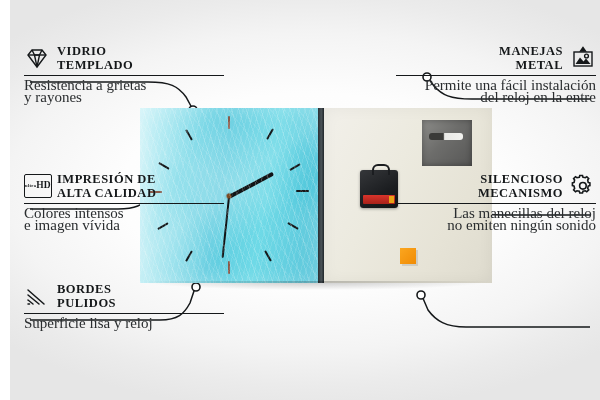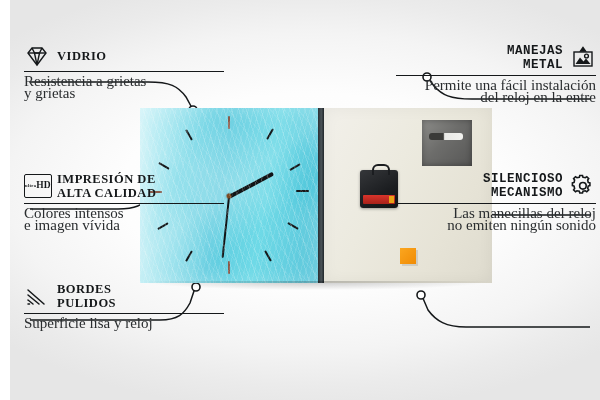--- a/index.html
+++ b/index.html
@@ -84,21 +84,21 @@
   }
   
   .callout{position:absolute;width:200px;}
   .callout .head{display:flex;align-items:center;gap:7px;}
   .callout.right .head{flex-direction:row-reverse;}
   .ttl{
     font-size:12.5px;letter-spacing:.5px;color:#15181a;line-height:14px;
     text-transform:uppercase;font-weight:700;
   }
   .callout.left .ttl{text-align:left;}
-  .callout.right .ttl{text-align:right;font-family:Liberation Mono, monospace;}
+  .callout.right .ttl{text-align:right;}
   .rule{height:1.4px;background:#15181a;margin:3px 0 4px;}
   .desc{font-size:15px;line-height:11.3px;color:#2a2d2f;}
   .callout.right .desc{text-align:right;}
   .ico{width:26px;height:24px;flex:0 0 26px;}
   .ico svg{display:block;width:100%;height:100%;}
   .hdbox{
     width:26px;height:22px;border:1.6px solid #15181a;border-radius:2px;
     display:flex;flex-direction:row;align-items:center;justify-content:center;
     line-height:1;
   }
@@ -170,25 +170,26 @@
           <path d="M4,9 L13,21 L22,9 L18,4 L8,4 Z"></path>
               <path d="M4,9 H22"></path>
           <path d="M8,4 L10.5,9 L13,21"></path>
               <path d="M18,4 L15.5,9 L13,21"></path>
               <path d="M10.5,9 H15.5"></path>
         </g>
           </svg>
       </span>
       <div>
         <div class="ttl">VIDRIO</div>
+        <div class="ttl">TEMPLADO</div>
       </div>
     </div>
     <div class="rule"></div>
     <div class="desc">Resistencia a grietas</div>
-    <div class="desc">y grietas</div>
+    <div class="desc">y rayones</div>
   </div>
 
   <div class="callout left" style="left:14px;top:172px;">
     <div class="head">
       <span class="ico">
         <span class="hdbox">
           <span class="hd-s">ultra</span>
           <span class="hd-b">HD</span>
         </span>
       </span>

